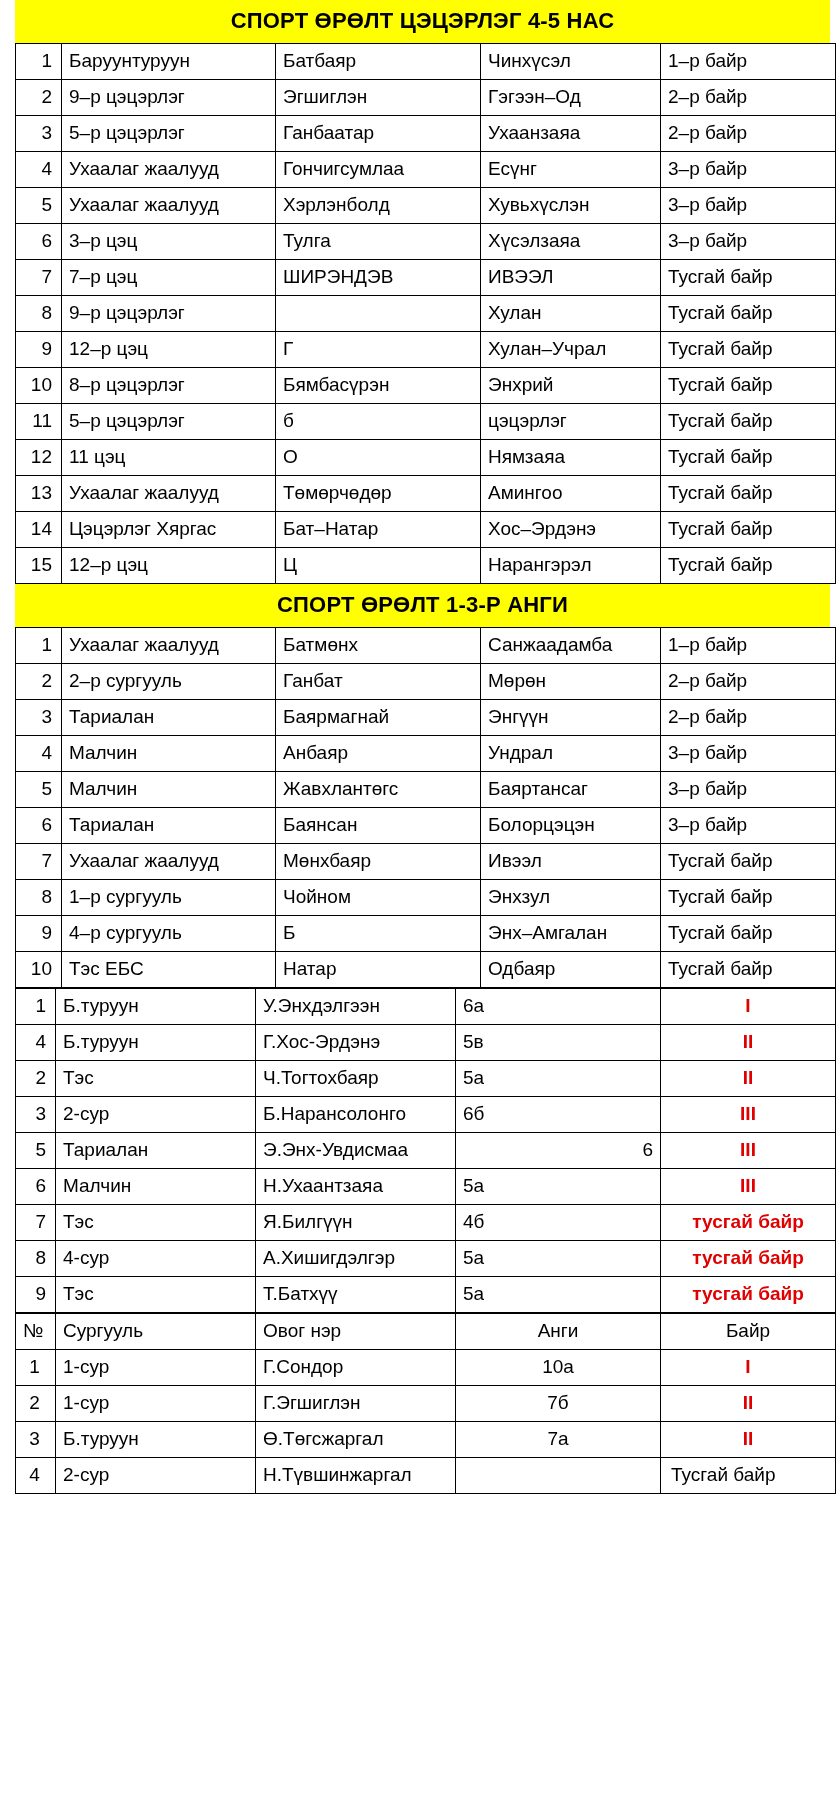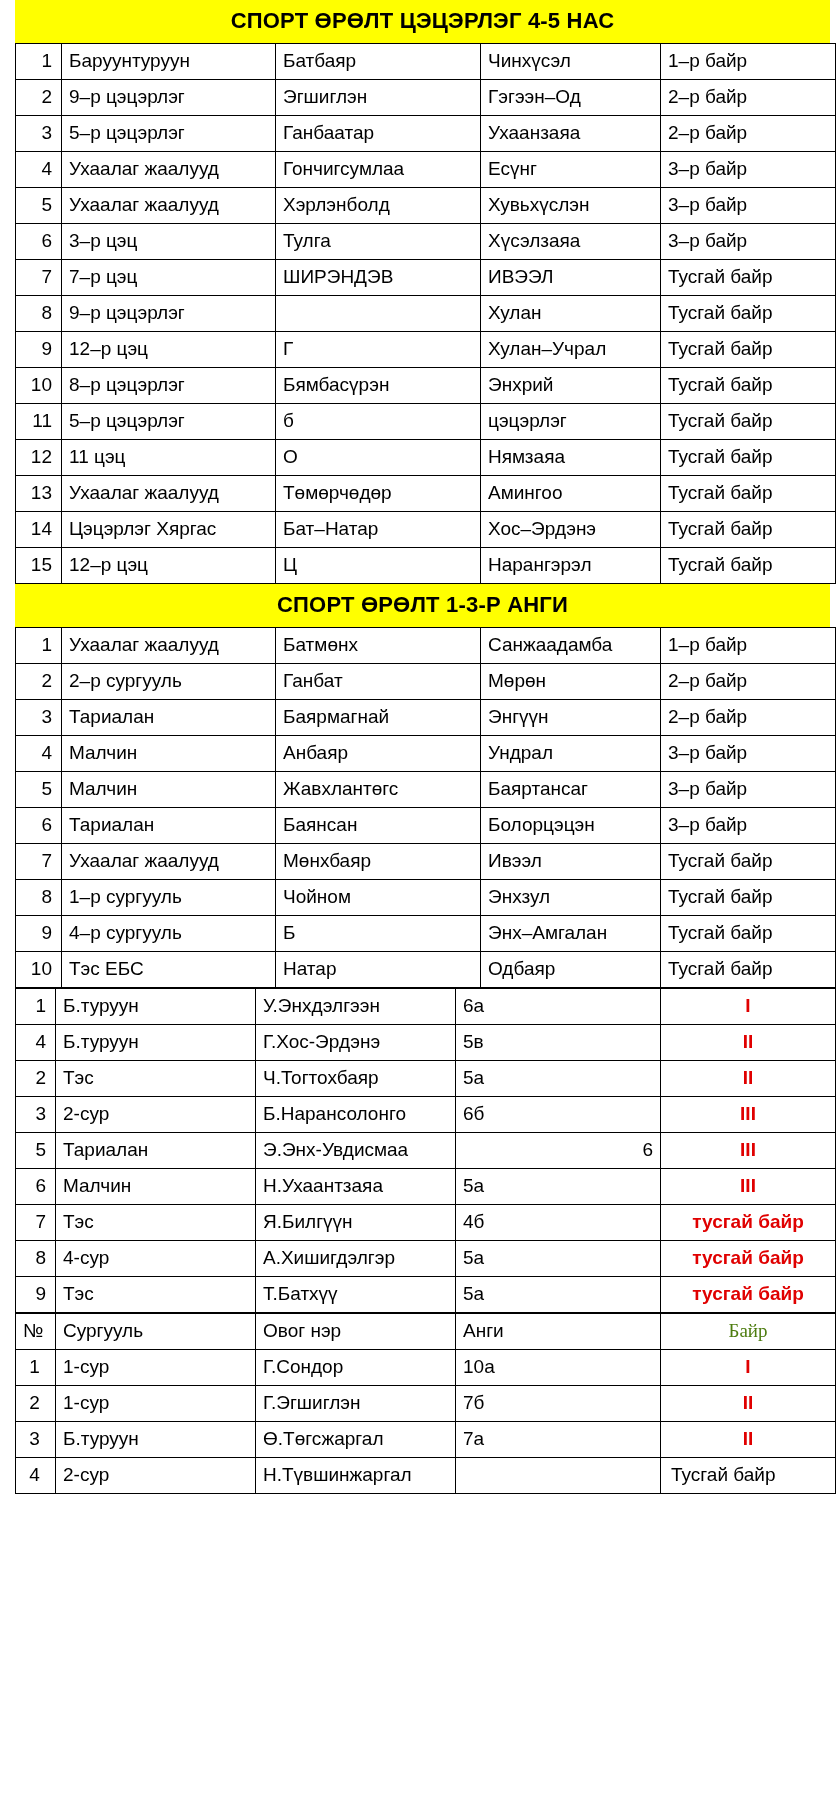--- a/index.html
+++ b/index.html
@@ -58,24 +58,24 @@
   
   .s3 .c-num   { width: 40px; text-align: right; }
   .s3 .c-school{ width: 200px; }
   .s3 .c-name  { width: 200px; }
   .s3 .c-extra { width: 205px; }
   .s3 .c-place { width: 175px; text-align: center; color: #e00000; font-weight: bold; }
 
   .s4 .c-num   { width: 40px; text-align: center; }
   .s4 .c-school{ width: 200px; }
   .s4 .c-name  { width: 200px; }
-  .s4 .c-extra { width: 205px; }
+  .s4 .c-extra { width: 205px; text-align: center; }
   .s4 .c-place { width: 175px; text-align: center; color: #e00000; font-weight: bold; }
   .s4 thead td { text-align: left; }
-  .s4 thead td.c-place { text-align: center; color: #4d7c0f; font-weight: normal; font-family: Liberation Serif, serif; }
+  .s4 thead td.c-place { text-align: center; color: #000000; font-weight: normal; }
   .s4 thead td.c-num { text-align: left; padding-left: 7px; }
 
   .place-plain {
     color: #000000 !important;
     font-weight: normal !important;
     text-align: left !important;
     padding-left: 10px;
   }
 </style>
 </head>

